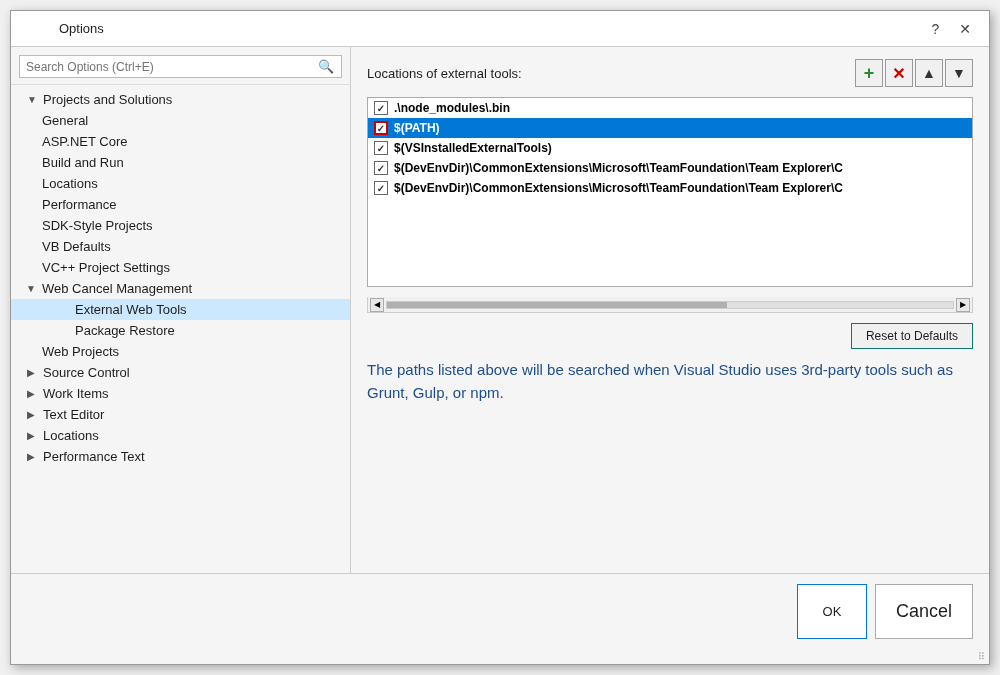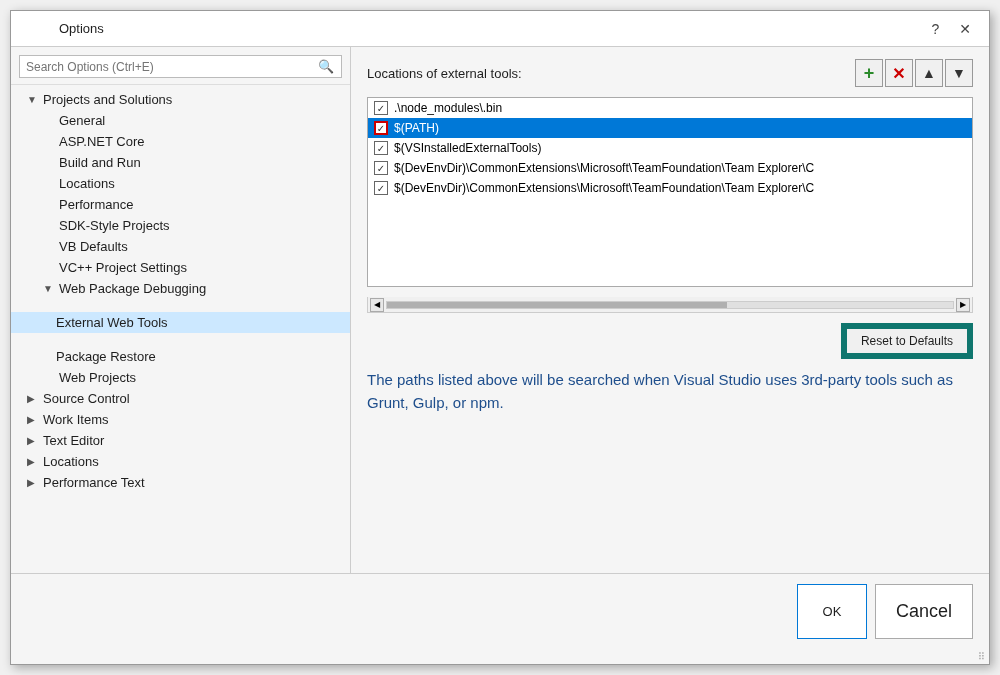--- a/index.html
+++ b/index.html
@@ -103,22 +103,22 @@
       white-space: nowrap;
       overflow: hidden;
       text-overflow: ellipsis;
       display: flex;
       align-items: center;
       gap: 4px;
     }
     .tree-item.selected { background: #cce8ff; }
     .tree-item .expand-icon { font-size: 10px; color: #555; width: 12px; }
     .tree-item.level-1 { padding-left: 16px; }
-    .tree-item.level-2 { padding-left: 32px; }
-    .tree-item.level-3 { padding-left: 29px; margin-top: 13px; }
+    .tree-item.level-2 { padding-left: 15px; }
+    .tree-item.level-3 { padding-left: 48px; }
     .right-panel {
       flex: 1;
       padding: 12px 16px;
       display: flex;
       flex-direction: column;
       gap: 10px;
       overflow: hidden;
     }
     .toolbar-row {
       display: flex;
@@ -147,20 +147,21 @@
     }
     .icon-btn.green { color: #2b8a2b; font-weight: bold; font-size: 18px; }
     .icon-btn.red { color: #cc0000; font-weight: bold; font-size: 16px; }
     .list-container {
       border: 1px solid #aaa;
       background: #fff;
       flex-shrink: 0;
       height: 190px;
       overflow-y: auto;
       overflow-x: hidden;
+      font-weight: bold;
     }
     .list-item {
       display: flex;
       align-items: center;
       padding: 3px 6px;
       gap: 6px;
       cursor: pointer;
       white-space: nowrap;
       overflow: hidden;
     }
@@ -236,21 +237,21 @@
       background: #b0b0b0;
       position: absolute;
       left: 0;
     }
     .reset-row {
       display: flex;
       justify-content: flex-end;
     }
     .reset-btn {
       padding: 5px 14px;
-      border: 6px solid #0f766e;
+      border: 1px solid #0f766e;
       background: #f0f0f0;
       cursor: pointer;
       font-size: 12px;
       color: #1e1e1e;
     }
     .desc-text {
       font-size: 15px;
       color: #1e4e8c;
       line-height: 1.5;
       flex: 1;
@@ -344,21 +345,21 @@
           <div class="tree-item level-2">
             <span class="expand-icon"></span>
             <span>VB Defaults</span>
           </div>
           <div class="tree-item level-2">
             <span class="expand-icon"></span>
             <span>VC++ Project Settings</span>
           </div>
           <div class="tree-item level-2">
             <span class="expand-icon">▼</span>
-            <span>Web Package Debugging</span>
+            <span>Web Cancel Management</span>
           </div>
           <div class="tree-item level-3 selected">
             <span class="expand-icon"></span>
             <span>External Web Tools</span>
           </div>
           <div class="tree-item level-3">
             <span class="expand-icon"></span>
             <span>Package Restore</span>
           </div>
           <div class="tree-item level-2">

